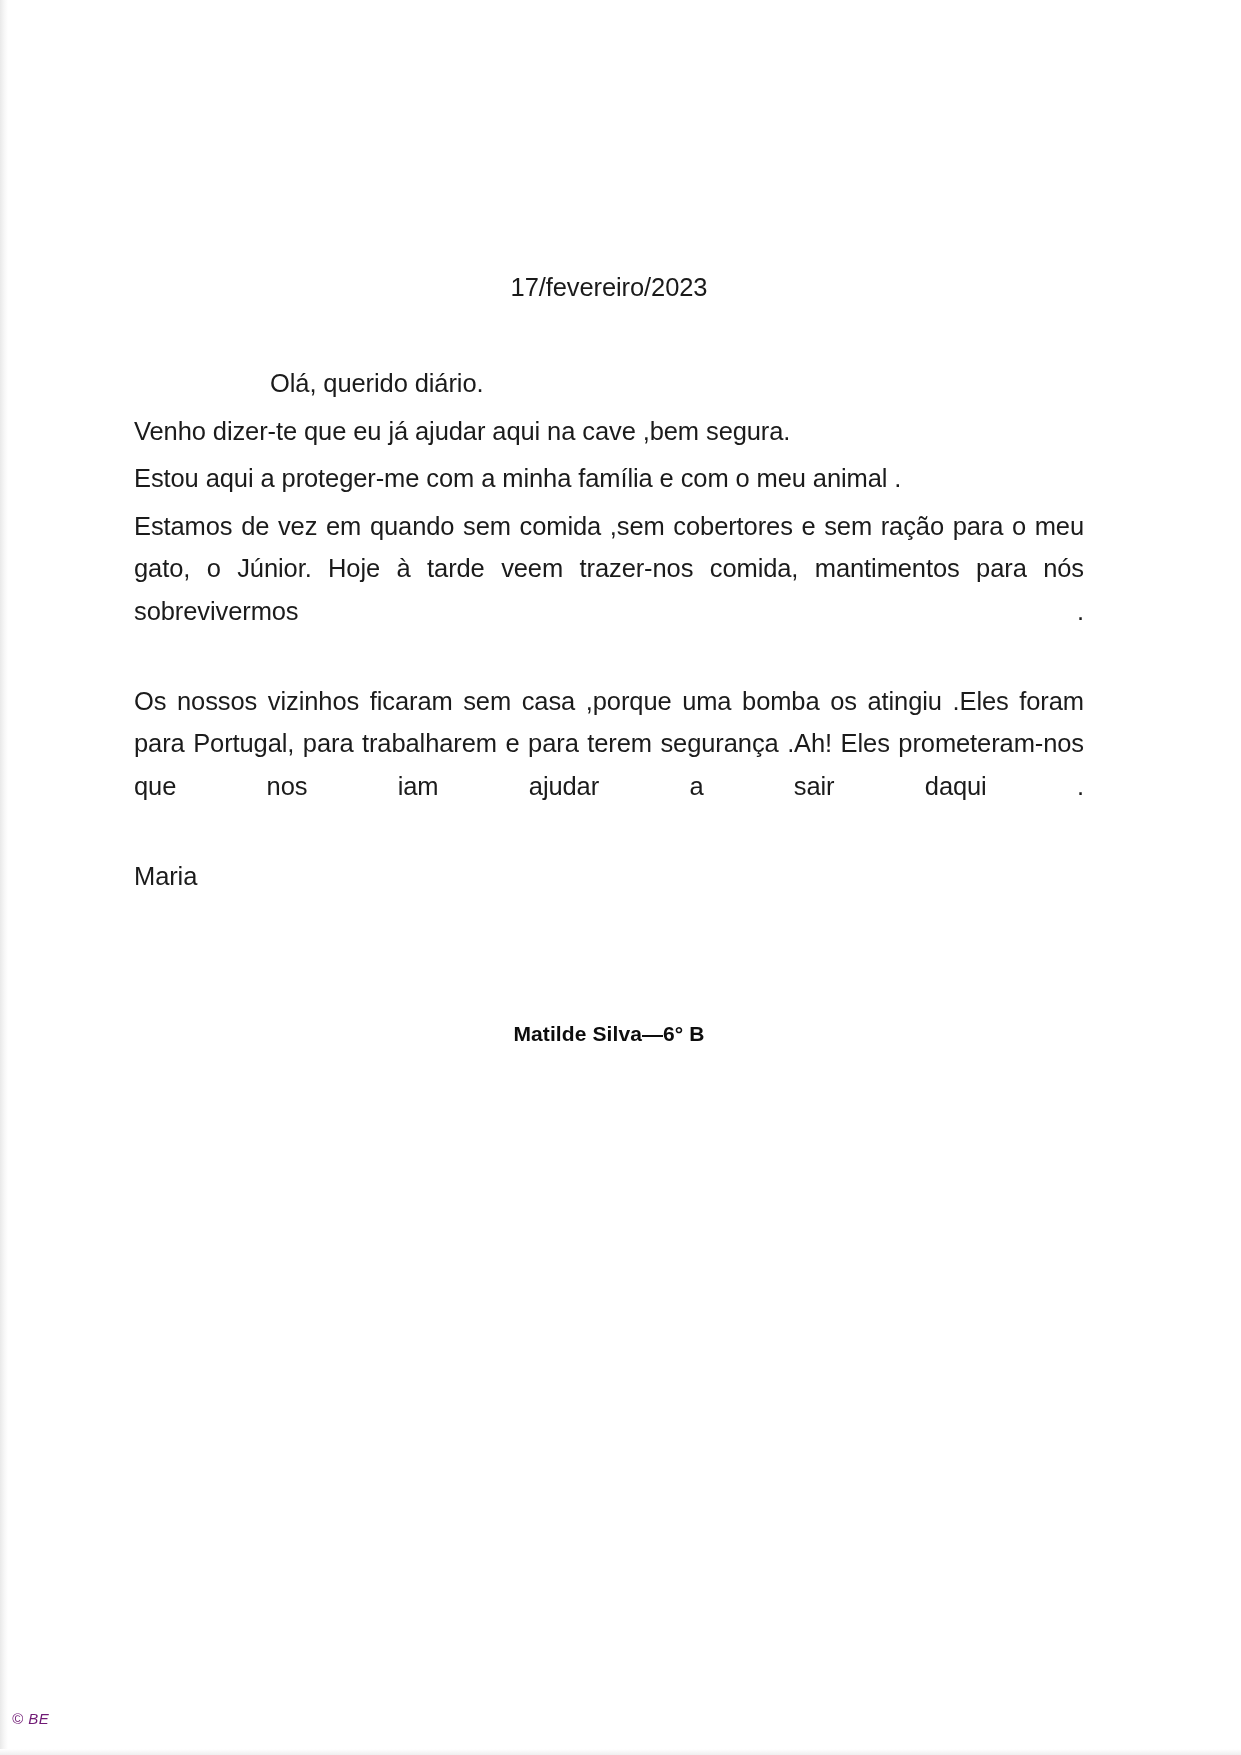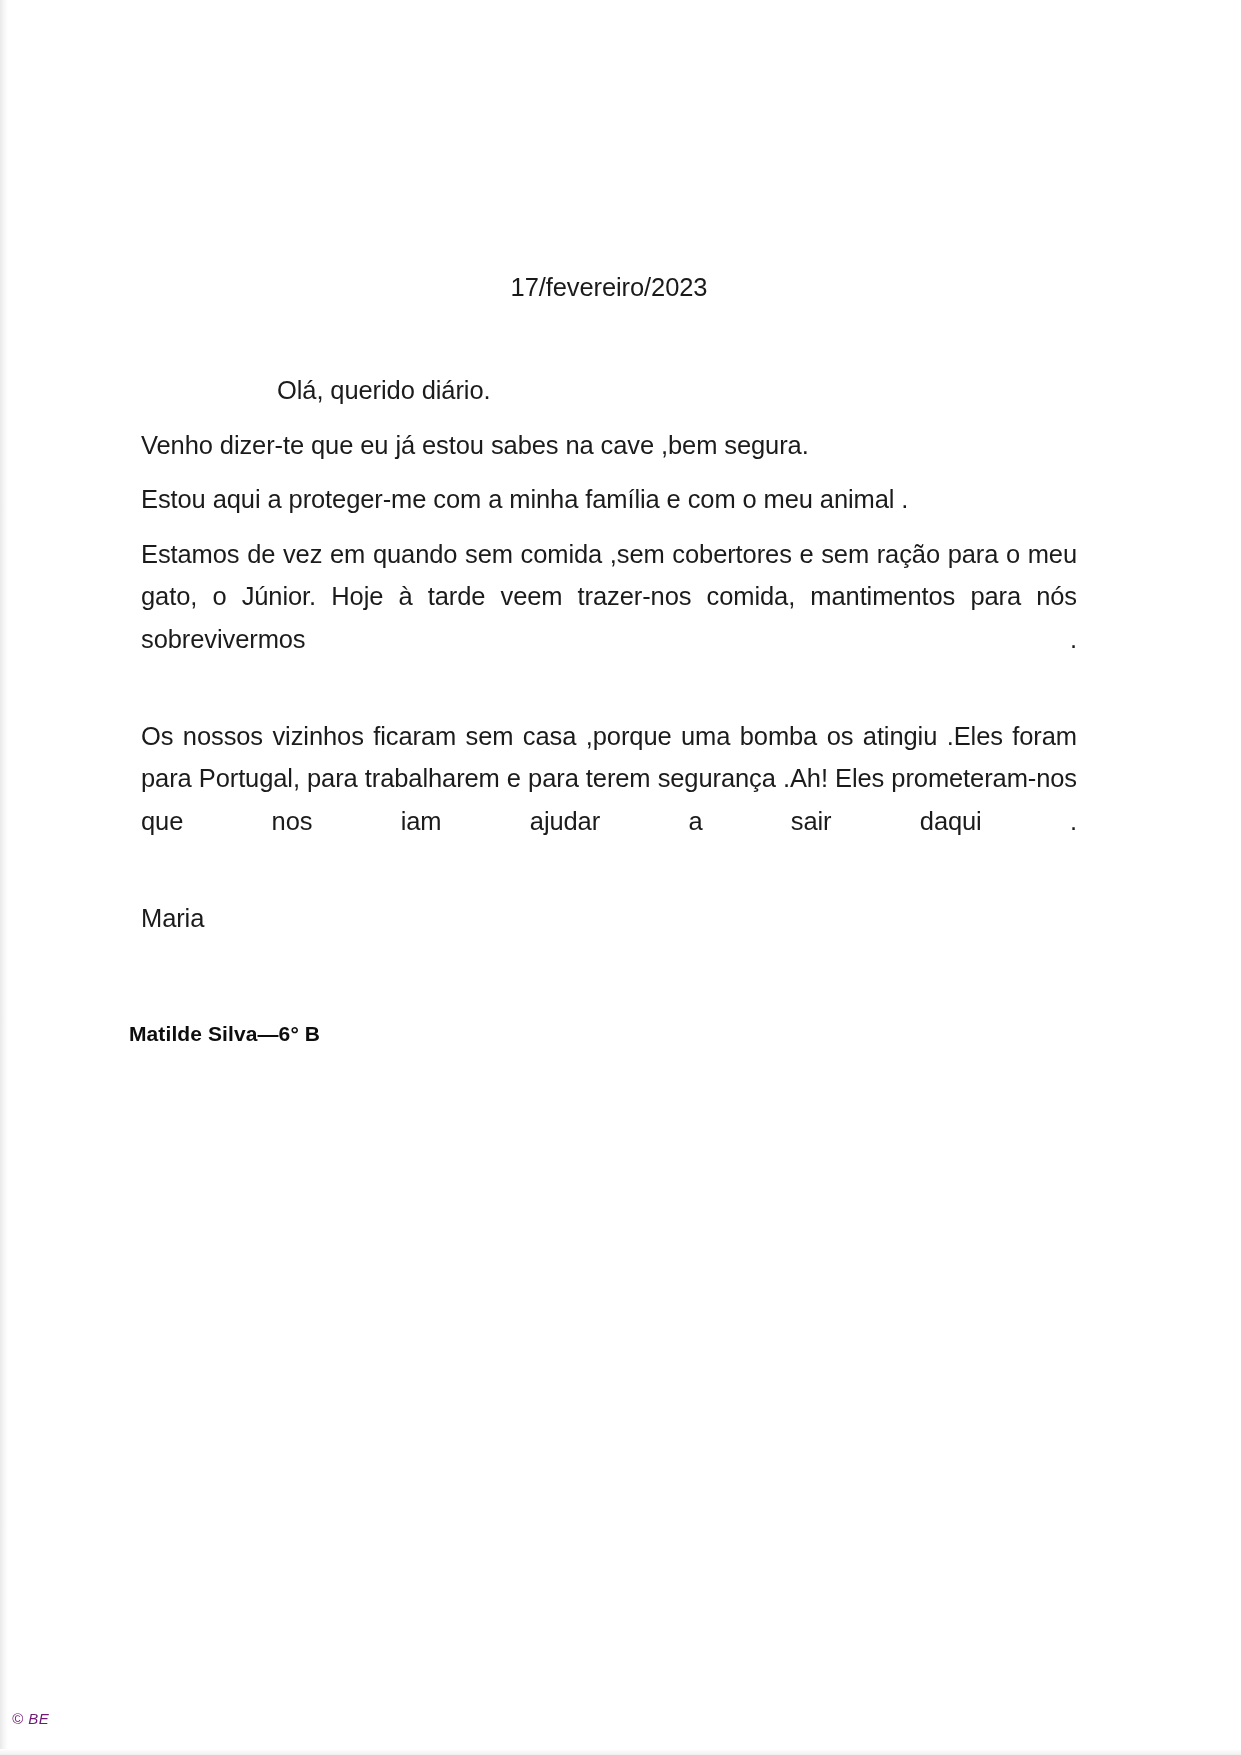--- a/index.html
+++ b/index.html
@@ -62,39 +62,40 @@
     letter-spacing: -0.1px;
     color: #1b1b1b;
   }
 
   .salutation {
     margin: 0;
     padding-left: 136px;
   }
 
   .para {
-    margin: 12px;
+    margin: 5px;
   }
 
   .para.justify {
     text-align: justify;
     text-justify: inter-word;
   }
   
   .para.justify::after {
     content: "";
     display: inline-block;
     width: 100%;
   }
 
   .signature {
     position: absolute;
     left: 129px;
     top: 1022px;
     width: 960px;
+    text-align: center;
     font-size: 21px;
     font-weight: bold;
     letter-spacing: 0.1px;
     color: #0d0d0d;
   }
 
   .watermark {
     position: absolute;
     left: 12px;
     bottom: 28px;
@@ -113,21 +114,21 @@
   <div class="scan-edge-left"></div>
   <div class="scan-edge-bottom"></div>
 
   <div class="date-line">17/fevereiro/2023</div>
 
   <div class="letter-body">
 
     <p class="para salutation">Olá, querido diário.</p>
 
 
-    <p class="para">Venho dizer-te que eu já estou sabes na cave ,bem segura.</p>
+    <p class="para">Venho dizer-te que eu já ajudar aqui na cave ,bem segura.</p>
 
 
     <p class="para">Estou aqui a proteger-me com a minha família e com o meu animal .</p>
 
     <p class="para justify">Estamos de vez em quando sem comida ,sem cobertores e sem ração para o meu gato, o Júnior. Hoje à tarde veem trazer-nos comida, mantimentos  para nós sobrevivermos .</p>
 
     <p class="para justify">Os nossos vizinhos ficaram sem casa ,porque uma bomba os atingiu .Eles foram para Portugal, para trabalharem e para terem segurança .Ah! Eles prometeram-nos que nos iam ajudar a sair daqui .</p>
 
 
     <p class="para">Maria</p>

